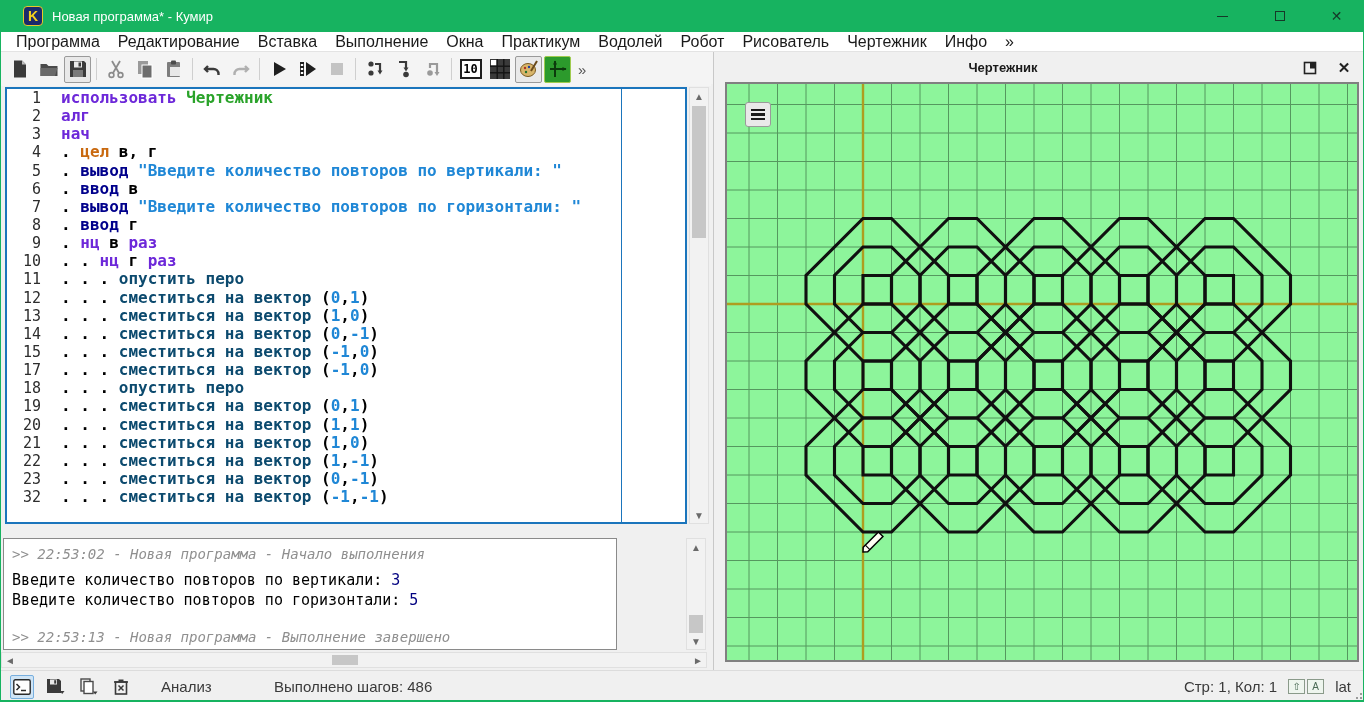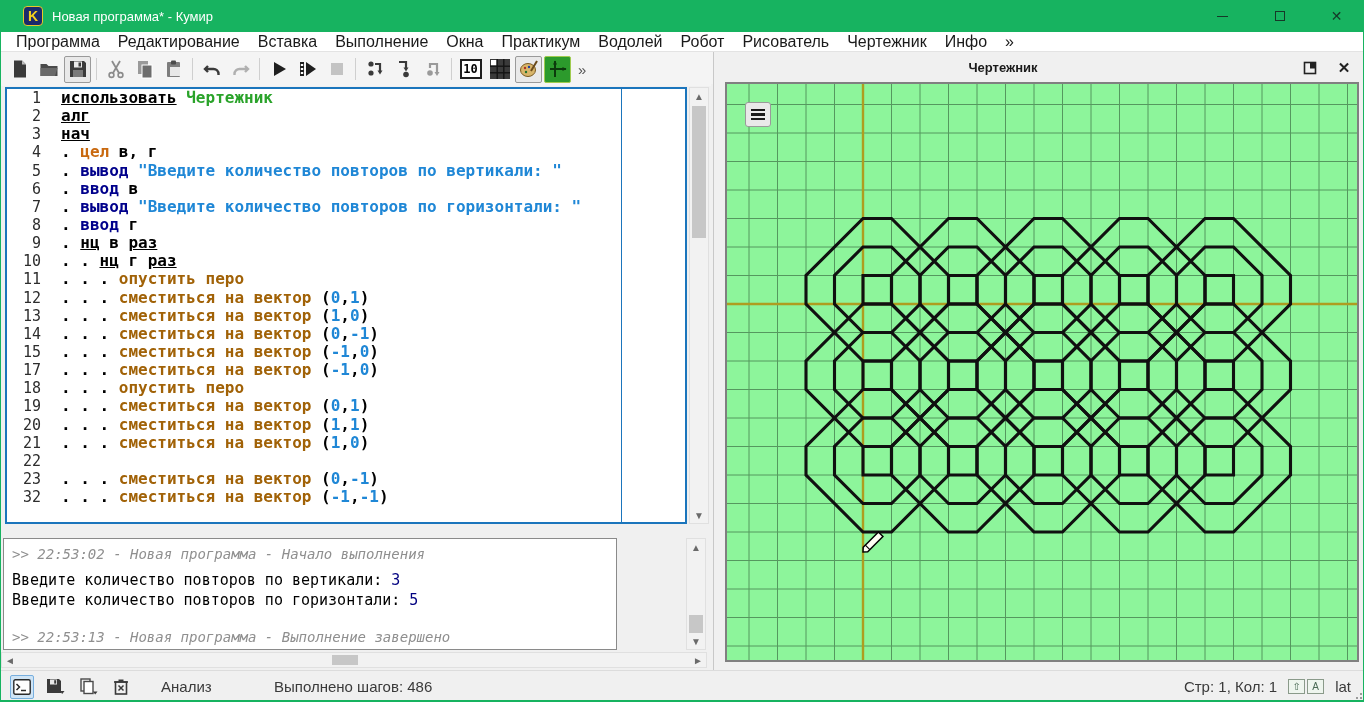--- a/index.html
+++ b/index.html
@@ -31,24 +31,24 @@
   .panelbtn{position:absolute;top:7px;width:18px;height:18px;display:flex;align-items:center;justify-content:center;color:#222;}
   
   .rightbg{position:absolute;left:710px;top:84px;width:654px;height:586px;background:#f0f0f0;}
   .vdiv{position:absolute;left:712px;top:52px;width:1px;height:618px;background:#c8c8c8;}
   .editor{position:absolute;left:4px;top:87px;width:682px;height:437px;background:#fff;border:2px solid #1b75bc;overflow:hidden;}
   .edmargin{position:absolute;left:614px;top:0;bottom:0;width:1px;background:#1b75bc;}
   .edlines{font-family:"DejaVu Sans Mono",monospace;font-size:16px;font-weight:bold;}
   .ed-line{display:flex;height:18.15px;line-height:18.3px;white-space:pre;}
   .ed-num{width:34px;text-align:right;margin-right:20px;color:#2d2d2d;font-weight:normal;font-size:15px;flex:none;}
   .tk-p{color:#000;}
-  .tk-k{color:#000000;text-decoration:underline;}
+  .tk-k{color:#6d28d9;}
   .tk-t{color:#c9690f;}
   .tk-i{color:#00008b;}
-  .tk-a{color:#a16207;}
+  .tk-a{color:#0c4a6e;}
   .tk-l{color:#1f87d6;}
   .tk-n{color:#2aa32a;}
   
   .vscroll{position:absolute;width:20px;background:#f2f2f2;border:1px solid #e0e0e0;}
   .sarrow{position:absolute;left:0;width:18px;height:16px;color:#6a6a6a;font-size:10px;display:flex;align-items:center;justify-content:center;}
   .sthumb{position:absolute;left:2px;width:14px;background:#c7c7c7;}
   .hscroll{position:absolute;left:0;top:652px;width:706px;height:16px;background:#f2f2f2;border:1px solid #e0e0e0;}
   .harrow{position:absolute;top:0;width:16px;height:14px;color:#6a6a6a;font-size:10px;display:flex;align-items:center;justify-content:center;}
   .hthumb{position:absolute;top:2px;height:10px;background:#c7c7c7;}
   
@@ -277,21 +277,21 @@
         <div class="ed-line"><span class="ed-num">11</span><span class="ed-code"><span class="tk-p">. . . </span><span class="tk-a">опустить перо</span></span></div>
         <div class="ed-line"><span class="ed-num">12</span><span class="ed-code"><span class="tk-p">. . . </span><span class="tk-a">сместиться на вектор</span><span class="tk-p"> (</span><span class="tk-l">0</span><span class="tk-p">,</span><span class="tk-l">1</span><span class="tk-p">)</span></span></div>
         <div class="ed-line"><span class="ed-num">13</span><span class="ed-code"><span class="tk-p">. . . </span><span class="tk-a">сместиться на вектор</span><span class="tk-p"> (</span><span class="tk-l">1</span><span class="tk-p">,</span><span class="tk-l">0</span><span class="tk-p">)</span></span></div>
         <div class="ed-line"><span class="ed-num">14</span><span class="ed-code"><span class="tk-p">. . . </span><span class="tk-a">сместиться на вектор</span><span class="tk-p"> (</span><span class="tk-l">0</span><span class="tk-p">,</span><span class="tk-l">-1</span><span class="tk-p">)</span></span></div>
         <div class="ed-line"><span class="ed-num">15</span><span class="ed-code"><span class="tk-p">. . . </span><span class="tk-a">сместиться на вектор</span><span class="tk-p"> (</span><span class="tk-l">-1</span><span class="tk-p">,</span><span class="tk-l">0</span><span class="tk-p">)</span></span></div>
         <div class="ed-line"><span class="ed-num">17</span><span class="ed-code"><span class="tk-p">. . . </span><span class="tk-a">сместиться на вектор</span><span class="tk-p"> (</span><span class="tk-l">-1</span><span class="tk-p">,</span><span class="tk-l">0</span><span class="tk-p">)</span></span></div>
         <div class="ed-line"><span class="ed-num">18</span><span class="ed-code"><span class="tk-p">. . . </span><span class="tk-a">опустить перо</span></span></div>
         <div class="ed-line"><span class="ed-num">19</span><span class="ed-code"><span class="tk-p">. . . </span><span class="tk-a">сместиться на вектор</span><span class="tk-p"> (</span><span class="tk-l">0</span><span class="tk-p">,</span><span class="tk-l">1</span><span class="tk-p">)</span></span></div>
         <div class="ed-line"><span class="ed-num">20</span><span class="ed-code"><span class="tk-p">. . . </span><span class="tk-a">сместиться на вектор</span><span class="tk-p"> (</span><span class="tk-l">1</span><span class="tk-p">,</span><span class="tk-l">1</span><span class="tk-p">)</span></span></div>
         <div class="ed-line"><span class="ed-num">21</span><span class="ed-code"><span class="tk-p">. . . </span><span class="tk-a">сместиться на вектор</span><span class="tk-p"> (</span><span class="tk-l">1</span><span class="tk-p">,</span><span class="tk-l">0</span><span class="tk-p">)</span></span></div>
-        <div class="ed-line"><span class="ed-num">22</span></div>
+        <div class="ed-line"><span class="ed-num">22</span><span class="ed-code"><span class="tk-p">. . . </span><span class="tk-a">сместиться на вектор</span><span class="tk-p"> (</span><span class="tk-l">1</span><span class="tk-p">,</span><span class="tk-l">-1</span><span class="tk-p">)</span></span></div>
         <div class="ed-line"><span class="ed-num">23</span><span class="ed-code"><span class="tk-p">. . . </span><span class="tk-a">сместиться на вектор</span><span class="tk-p"> (</span><span class="tk-l">0</span><span class="tk-p">,</span><span class="tk-l">-1</span><span class="tk-p">)</span></span></div>
         <div class="ed-line"><span class="ed-num">32</span><span class="ed-code"><span class="tk-p">. . . </span><span class="tk-a">сместиться на вектор</span><span class="tk-p"> (</span><span class="tk-l">-1</span><span class="tk-p">,</span><span class="tk-l">-1</span><span class="tk-p">)</span></span></div>
       </div>
     <div class="edmargin"></div>
   </div>
 
   <div class="vscroll" style="left:688px;top:87px;height:437px;">
     <div class="sarrow" style="top:0;">▲</div>
     <div class="sthumb" style="top:18px;height:132px;"></div>
     <div class="sarrow" style="bottom:0;">▼</div>

